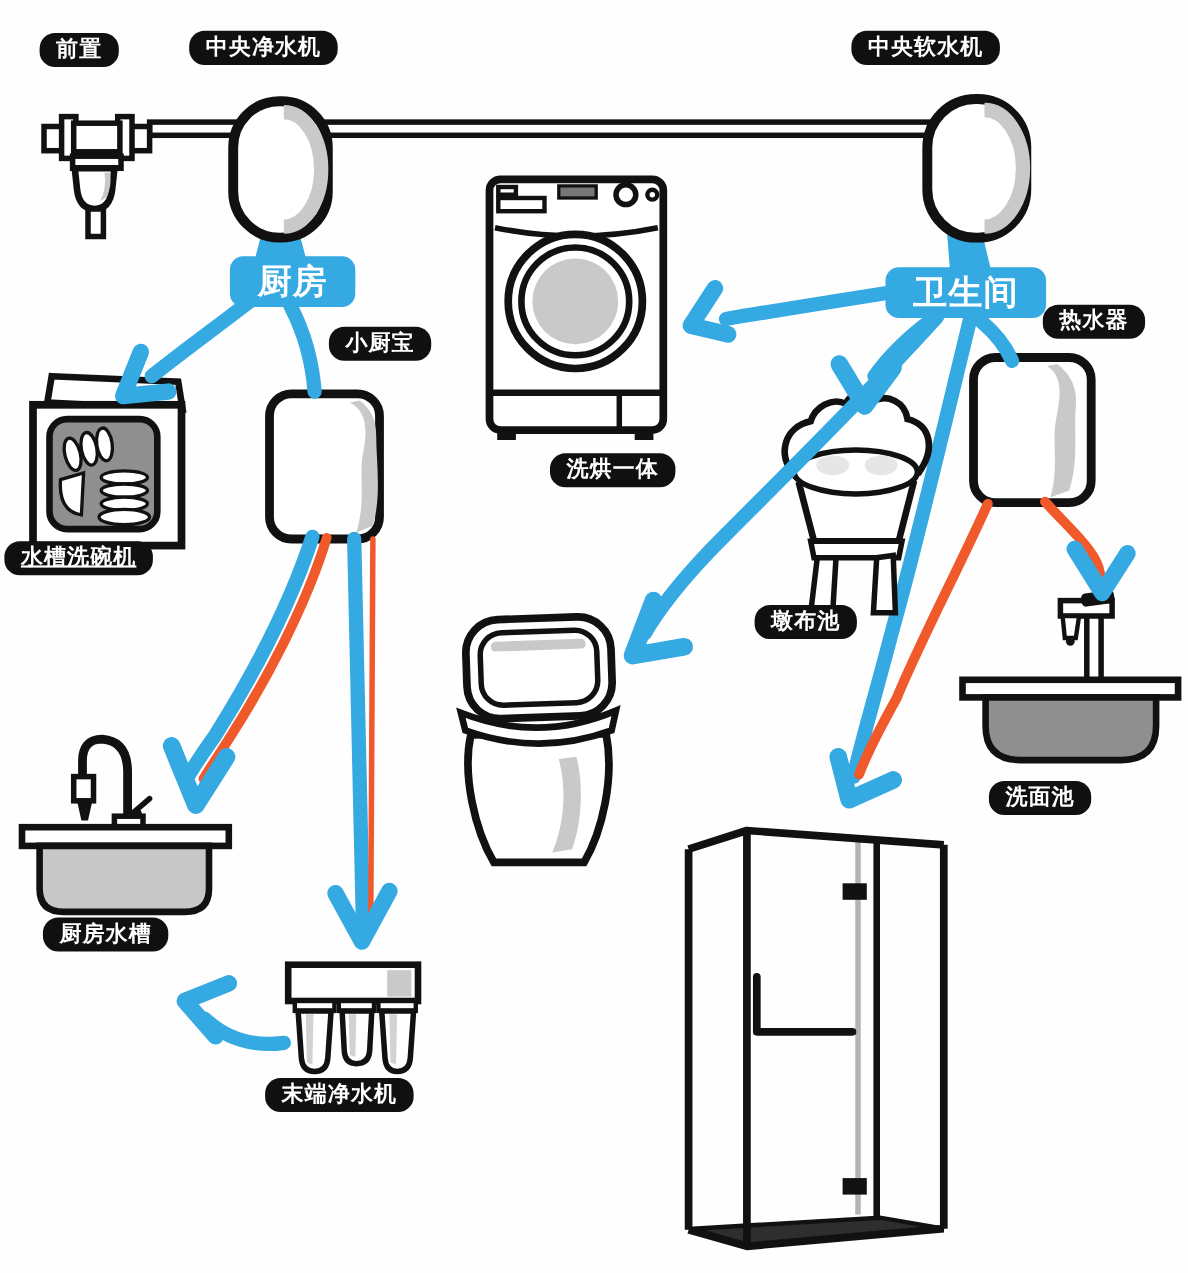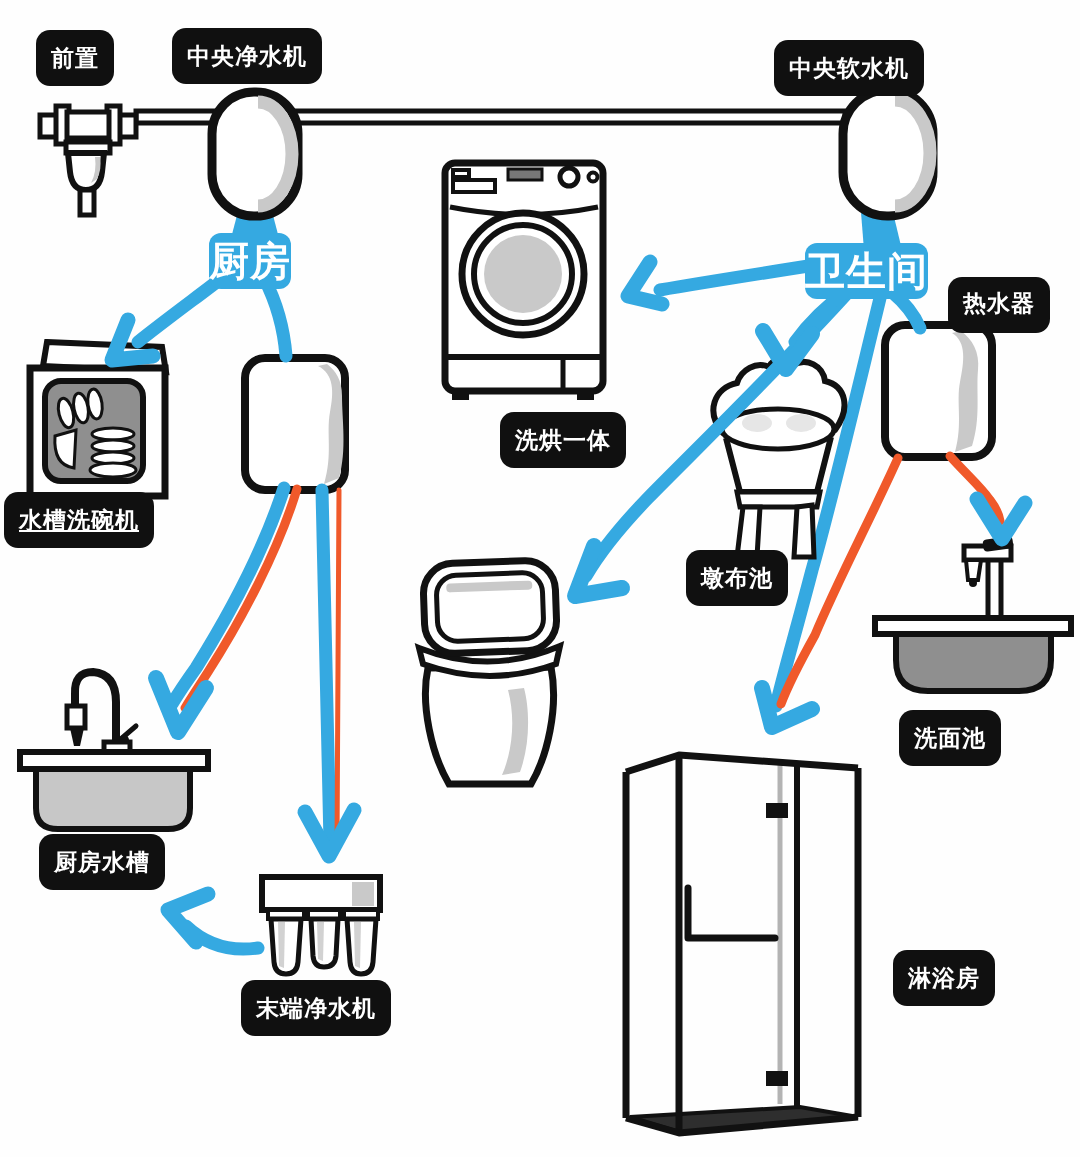--- a/index.html
+++ b/index.html
@@ -4,23 +4,23 @@
 <style>
   :root{
     --blue:#35a9e1; --orange:#f0592a; --outline:#111111; --shade:#c9c9c9;
     --badge-dark:#101010; --badge-blue:#35a9e1;
   }
   html,body{margin:0;padding:0;background:#ffffff;}
   #canvas{position:relative;width:1080px;height:1157px;background:#fefefe;overflow:hidden;
           font-family:"Liberation Sans","DejaVu Sans",sans-serif;}
   #art{position:absolute;left:0;top:0;}
   .badge{position:absolute;background:var(--badge-dark);color:#fff;font-weight:700;
-         font-size:23px;line-height:1.15;padding:15px 15px;border-radius:14px;
+         font-size:20px;line-height:1.15;padding:4px 15px;border-radius:14px;
          letter-spacing:1px;white-space:nowrap;}
-  .badge.blue{background:var(--badge-blue);border-radius:12px;font-size:40px;padding:5px 0;}
+  .badge.blue{background:var(--badge-blue);border-radius:12px;font-size:31px;padding:5px 25px;}
   .dev{fill:#fff;stroke:var(--outline);}
   .dk{fill:none;stroke:var(--outline);}
   .shade{fill:var(--shade);stroke:none;}
   .blue-ln{fill:none;stroke:var(--blue);stroke-linecap:round;}
   .chev{fill:none;stroke:var(--blue);stroke-linecap:round;stroke-linejoin:round;}
   .orange-ln{fill:none;stroke:var(--orange);stroke-linecap:round;}
   .stub{fill:var(--blue);stroke:none;}
 </style>
 </head>
 <body>
@@ -200,24 +200,24 @@
     <path d="M898,458 C870,520 838,580 815,635 C800,662 788,685 781,704" class="orange-ln" stroke-width="9"></path>
     <polyline points="762,688 772,727 812,709" class="chev" stroke-width="16"></polyline>
 
     <path d="M950,456 C966,474 980,486 990,500 C996,508 999,514 1000,521" class="orange-ln" stroke-width="9"></path>
     <polyline points="977,499 1002,539 1025,503" class="chev" stroke-width="15"></polyline>
   </g>
 </svg>
 
   <div class="badge" style="left:36px;top:30px;">前置</div>
   <div class="badge" style="left:172px;top:28px;">中央净水机</div>
-  <div class="badge" style="left:774px;top:28px;margin-top:12px;">中央软水机</div>
+  <div class="badge" style="left:774px;top:28px;">中央软水机</div>
   <div class="badge blue" style="left:209px;top:233px;">厨房</div>
+  <div class="badge" style="left:299px;top:297px;">小厨宝</div>
   <div class="badge" style="left:4px;top:492px;text-decoration:underline;">水槽洗碗机</div>
   <div class="badge" style="left:456px;top:412px;margin-left:44px;">洗烘一体</div>
   <div class="badge blue" style="left:805px;top:243px;">卫生间</div>
   <div class="badge" style="left:948px;top:277px;font-family:Liberation Mono, monospace;">热水器</div>
   <div class="badge" style="left:686px;top:550px;">墩布池</div>
   <div class="badge" style="left:899px;top:710px;text-align:right;">洗面池</div>
   <div class="badge" style="left:39px;top:834px;">厨房水槽</div>
   <div class="badge" style="left:241px;top:980px;">末端净水机</div>
-  <div class="badge" style="left:893px;top:950px;">淋浴房</div>
 </div>
 
 </body></html>

